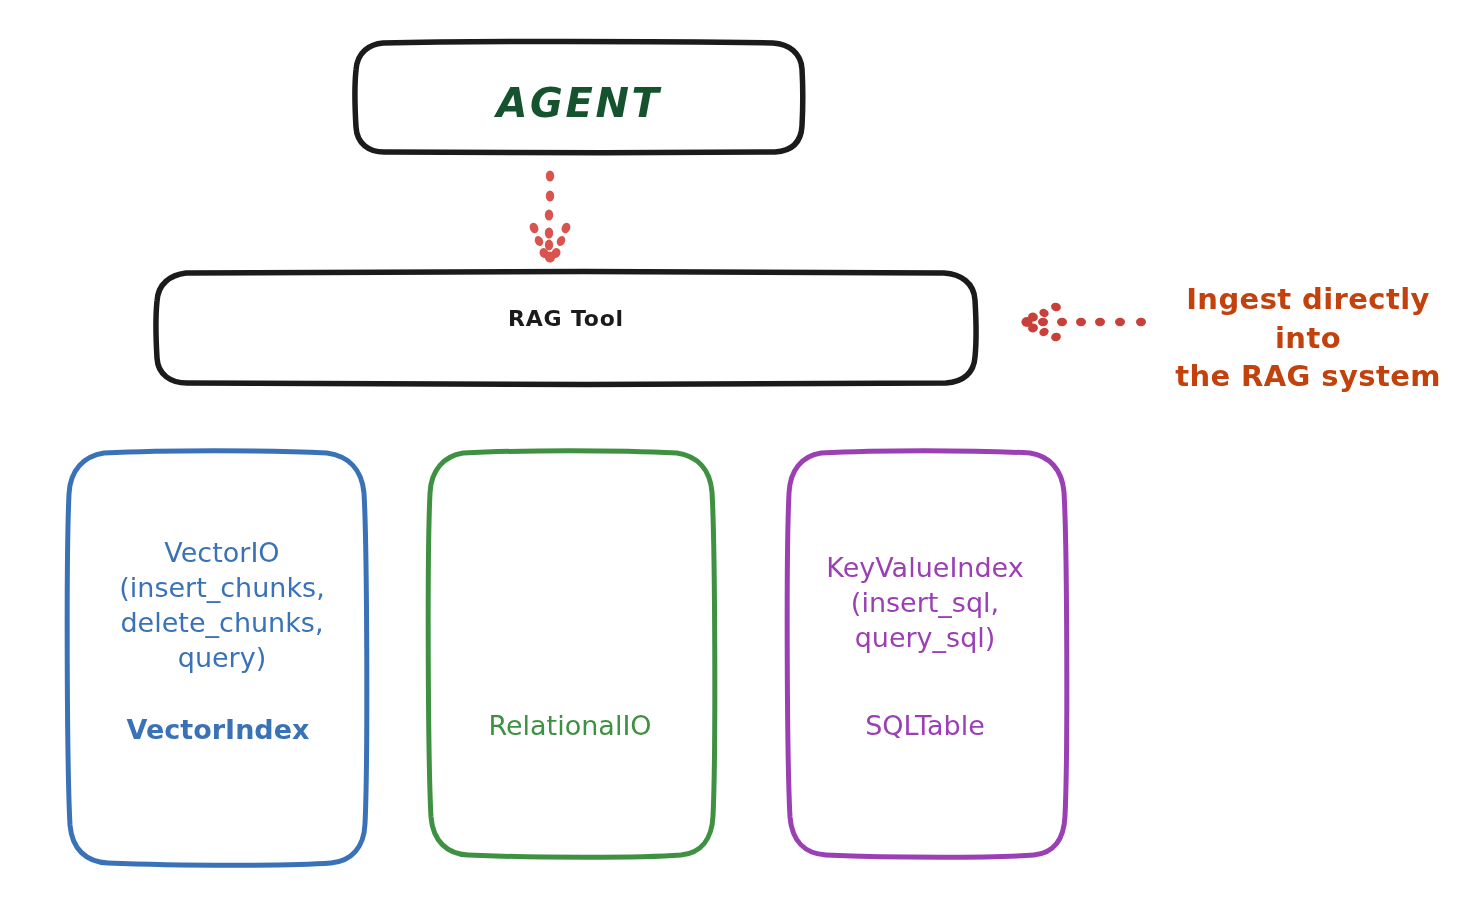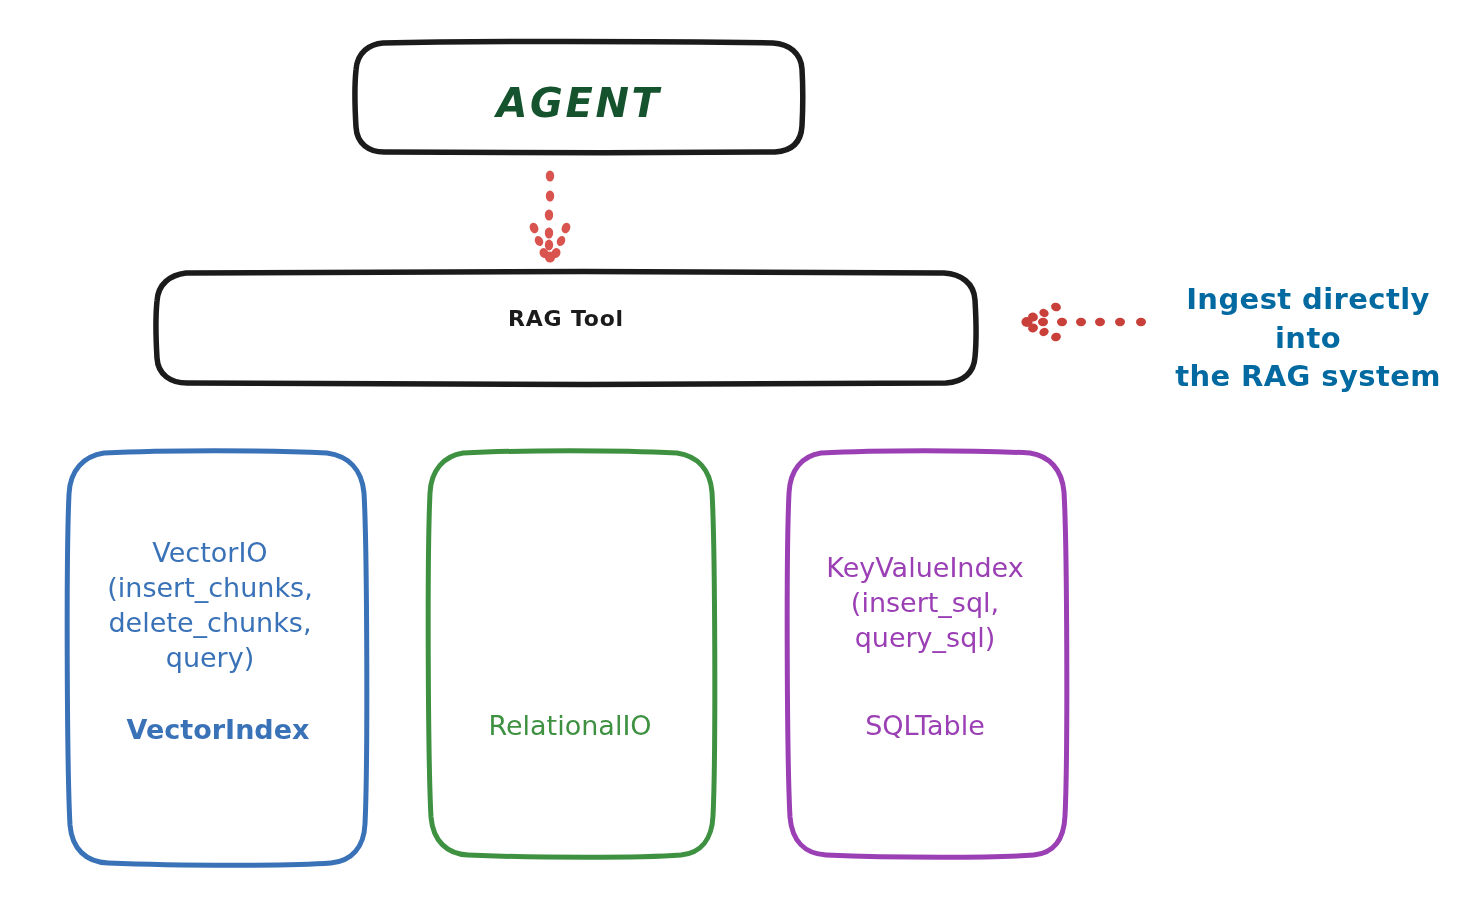--- a/index.html
+++ b/index.html
@@ -65,23 +65,23 @@
   .store-index {
     position: absolute;
     text-align: center;
     font-size: 27px;
     line-height: 1.3;
     font-family: "DejaVu Sans", sans-serif;
   }
   .blue   { color: #3a72b8; }
   .green  { color: #3f9142; }
   .purple { color: #9b3fb5; }
-  .red    { color: #0369a1; }
-
-  .vector-body  { left: 62px;  top: 535px; width: 296px; }
+  .red    { color: #c2410c; }
+
+  .vector-body  { left: 74px;  top: 535px; width: 296px; }
   .vector-index { left: 70px;  top: 712px; width: 296px; font-weight: bold; }
   .kv-body      { left: 424px; top: 550px; width: 292px; }
   .kv-index     { left: 424px; top: 708px; width: 292px; }
   .rel-body     { left: 783px; top: 550px; width: 284px; }
   .rel-index    { left: 783px; top: 708px; width: 284px; }
 
   .annotation {
     position: absolute;
     left: 1148px;
     top: 280px;

